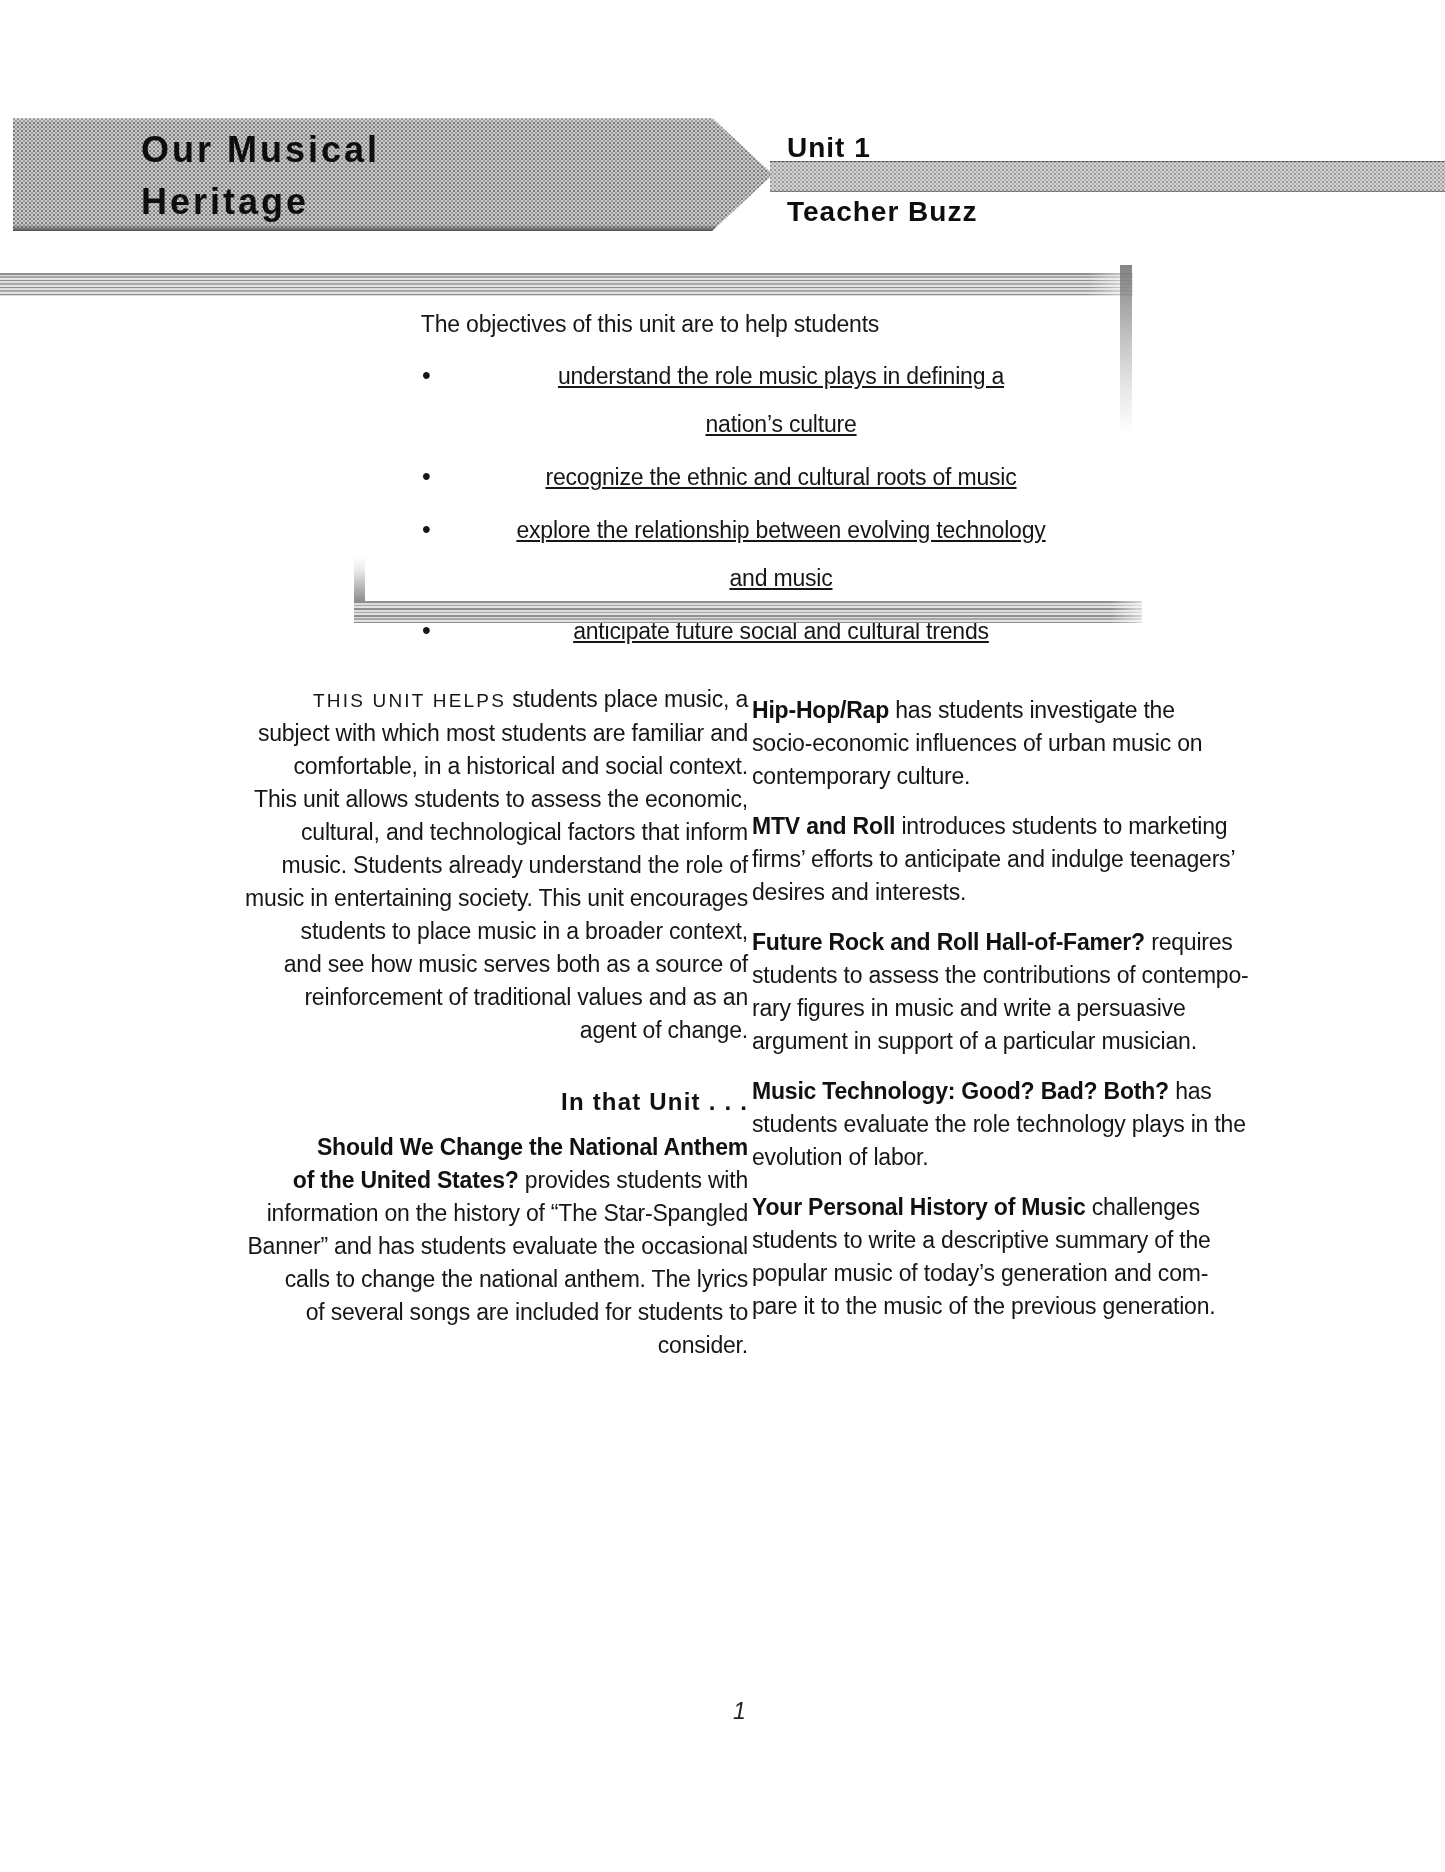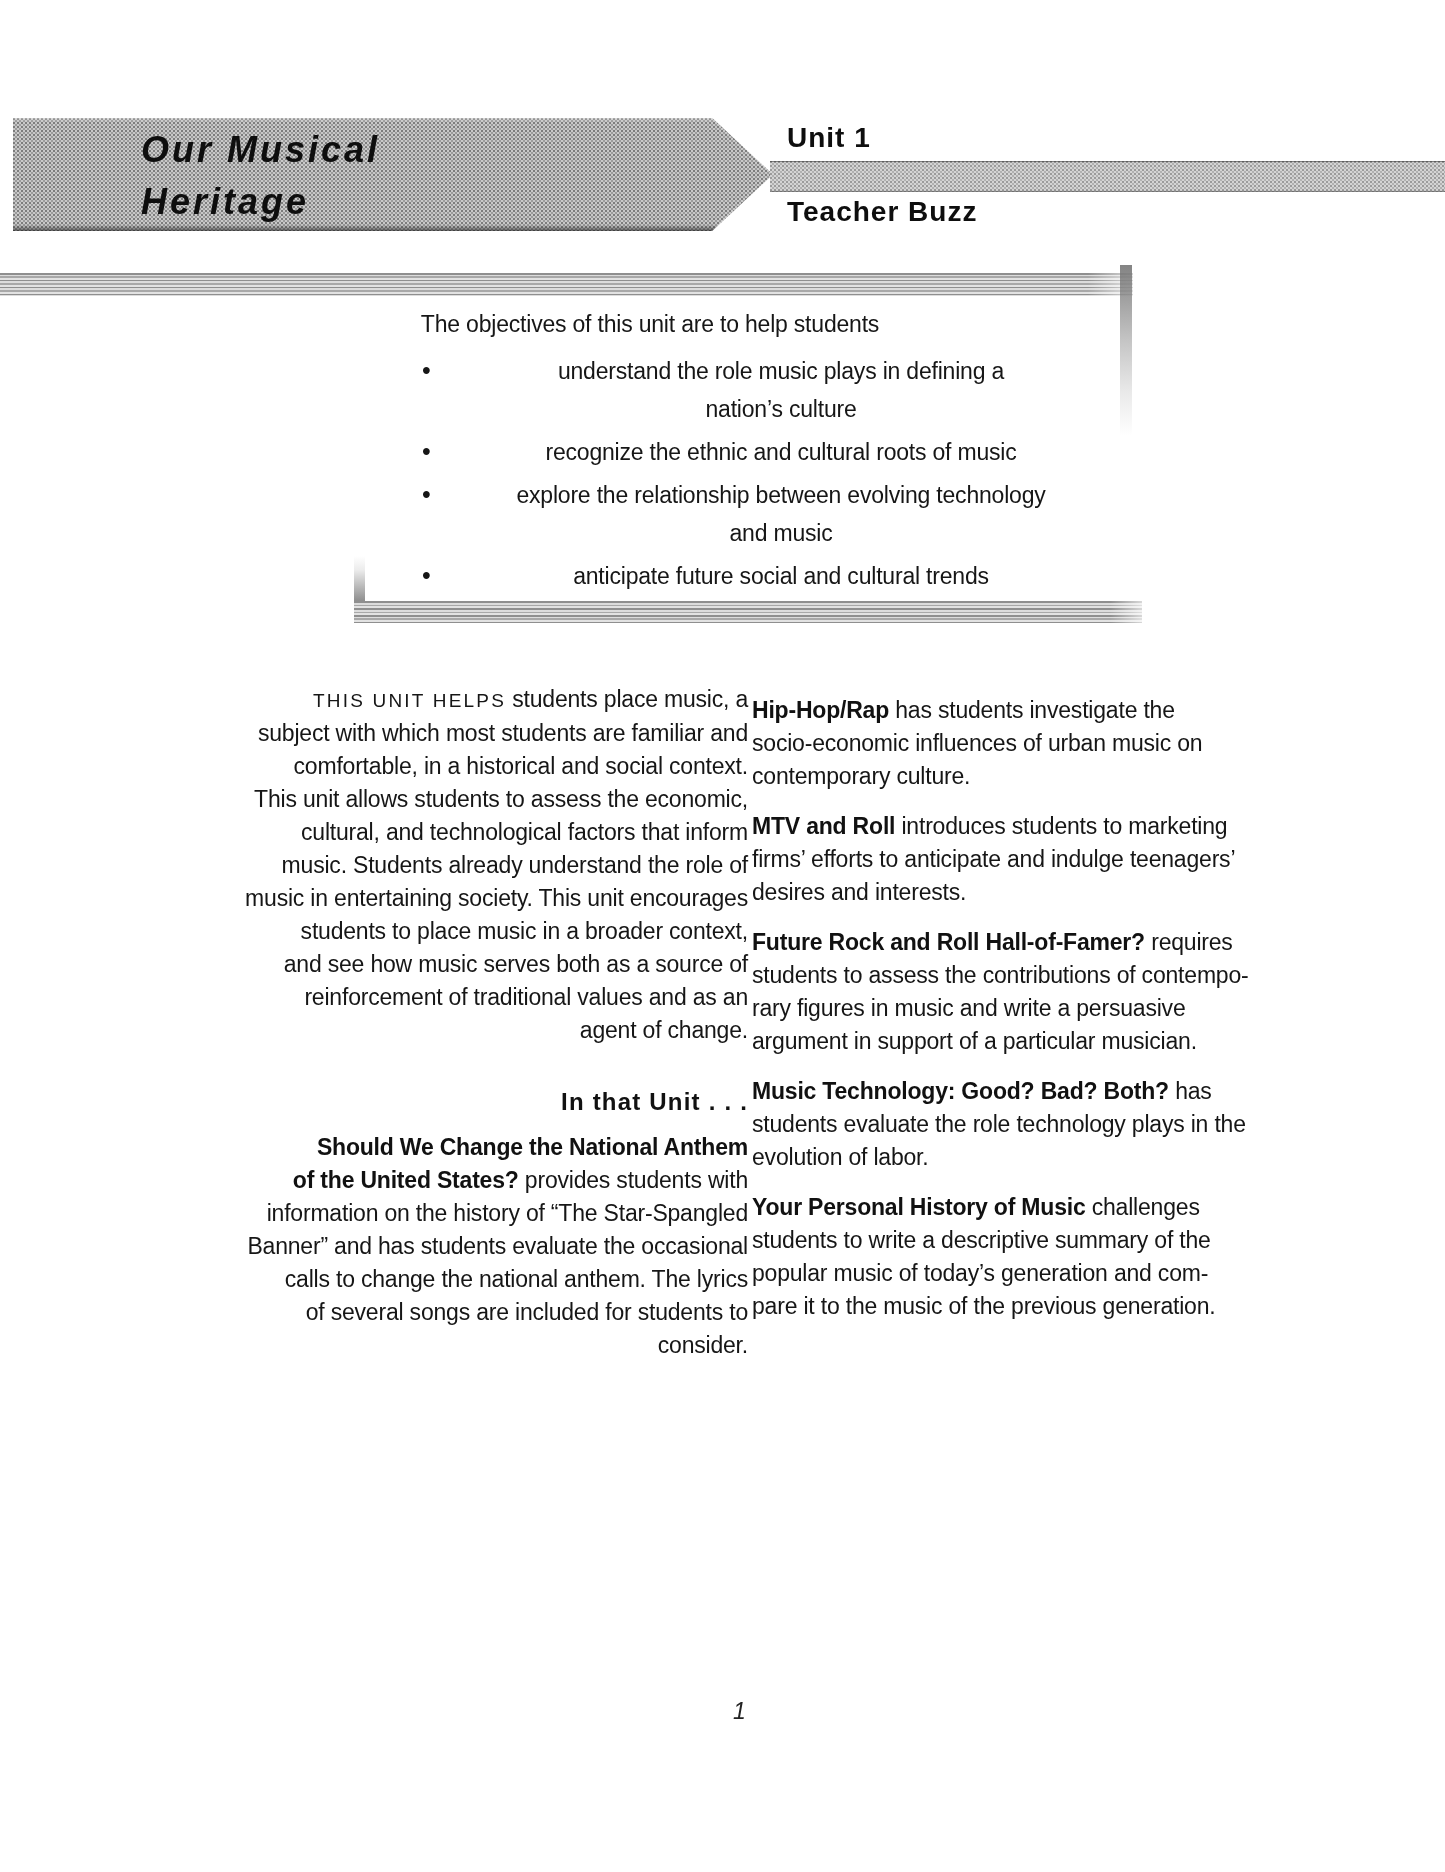--- a/index.html
+++ b/index.html
@@ -15,32 +15,32 @@
     clip-path:polygon(0 0, 92% 0, 100% 50%, 92% 100%, 0 100%);
     background-color:#c9c9c9;
     background-image:
       radial-gradient(circle at 1px 1px, rgba(50,50,50,.50) 1px, transparent 1.4px),
       radial-gradient(circle at 3px 3px, rgba(50,50,50,.30) 1px, transparent 1.4px);
     background-size:4px 4px, 4px 4px;
     box-shadow: inset 0 -6px 4px -3px rgba(0,0,0,.55), inset 0 3px 3px -2px rgba(255,255,255,.5);
   }
   .banner-title {
     position:absolute; left:128px; top:6px;
-    font-size:36px; font-weight:bold; letter-spacing:3px; line-height:52px; color:#0e0e0e;font-style:italic;
+    font-size:36px; font-weight:bold; letter-spacing:3px; line-height:52px; color:#0e0e0e;
   }
   .banner-tail {
     position:absolute; left:770px; top:161px; width:675px; height:31px;
     background-color:#d4d4d4;
     background-image:
       radial-gradient(circle at 1px 1px, rgba(70,70,70,.40) 1px, transparent 1.4px),
       radial-gradient(circle at 3px 3px, rgba(70,70,70,.25) 1px, transparent 1.4px);
     background-size:4px 4px, 4px 4px;
     box-shadow: inset 0 2px 1px -1px rgba(0,0,0,.45), inset 0 -2px 1px -1px rgba(0,0,0,.40);
   }
-  .unit-label    { position:absolute; left:787px; top:122px; font-size:28px; font-weight:bold; letter-spacing:1px; color:#0e0e0e; }
+  .unit-label    { position:absolute; left:787px; top:132px; font-size:28px; font-weight:bold; letter-spacing:1px; color:#0e0e0e; }
   .subtitle-label{ position:absolute; left:787px; top:196px; font-size:28px; font-weight:bold; letter-spacing:1px; color:#0e0e0e; }
 
   
   .scanbar {
     background-image:
       linear-gradient(90deg, rgba(255,255,255,0) 0 96%, rgba(255,255,255,.65)),
       repeating-linear-gradient(180deg, #8f8f8f 0 1.5px, #dcdcdc 1.5px 3.5px, #a8a8a8 3.5px 5px, #e2e2e2 5px 7px);
   }
   .obj-top-bar    { position:absolute; left:0;     top:273px; width:1133px; height:23px; }
   .obj-bottom-bar { position:absolute; left:354px; top:601px; width:788px;  height:22px; }
@@ -50,21 +50,21 @@
   }
   .obj-left-stroke {
     position:absolute; left:354px; top:556px; width:11px; height:46px;
     background:linear-gradient(0deg, rgba(110,110,110,.8), rgba(180,180,180,.25) 70%, rgba(200,200,200,0));
   }
 
   
   .objectives { position:absolute; left:185px; top:305px; width:930px; font-size:23px; letter-spacing:-0.2px; color:#161616;text-align:center; }
   .obj-intro  { line-height:38px; }
   .obj-list   { list-style:none; margin:9px 0 0 235px; }
-  .obj-list li{ white-space:pre-line; line-height:38px; margin-bottom:5px; position:relative; padding-left:27px; }
+  .obj-list li{ white-space:pre-line; line-height:48px; margin-bottom:5px; position:relative; padding-left:27px;text-decoration:underline; }
   .obj-list li::before { content:"\2022"; position:absolute; left:2px; top:-1px; font-size:25px; }
 
   
   .col { position:absolute; font-size:23px; line-height:33px; letter-spacing:-0.2px; color:#161616; }
   .col-left  { left:183px; top:683px; width:565px;text-align:right; }
   .col-right { left:752px; top:683px; width:560px;margin-top:11px; }
   .para { white-space:pre-line; margin:0 0 17px 0; }
   .para b { font-weight:bold; color:#111; }
   .sc { text-transform:uppercase; font-size:19px; letter-spacing:2.2px; }
   .in-unit { font-size:24px; font-weight:bold; letter-spacing:1.2px; line-height:30px; margin:40px 0 14px 0; color:#111; }

